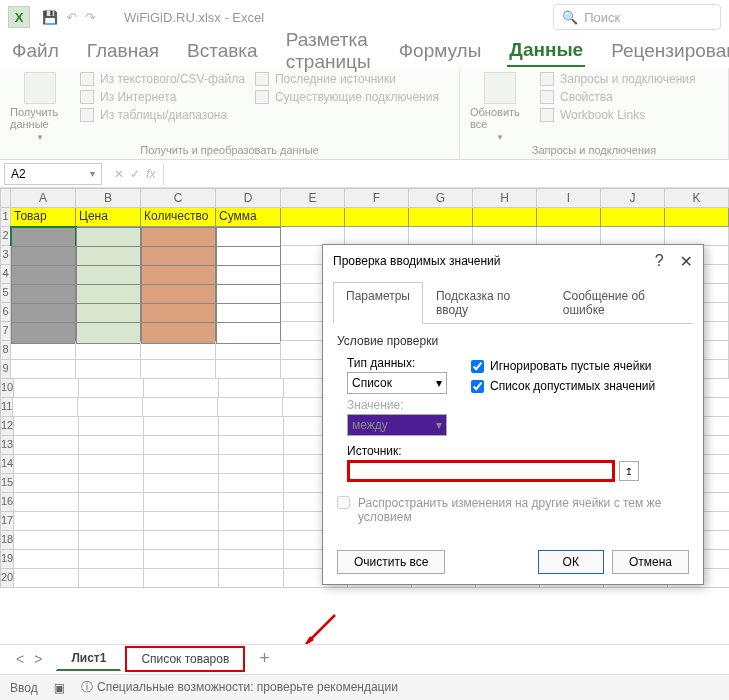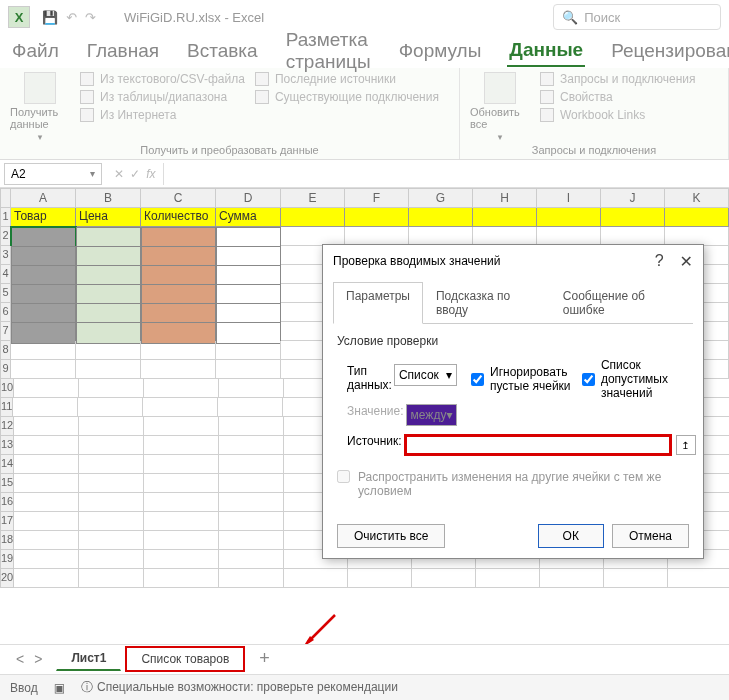--- a/index.html
+++ b/index.html
@@ -49,21 +49,21 @@
 .statusbar{position:absolute;bottom:0;left:0;right:0;height:26px;background:#f5f5f5;border-top:1px solid #ddd;display:flex;align-items:center;padding:0 10px;gap:16px;font-size:12px;color:#666}
 .dialog{position:absolute;top:244px;left:322px;width:382px;background:#fff;border:1px solid #888;box-shadow:2px 2px 10px rgba(0,0,0,0.3);font-size:12px}
 .dlg-title{height:32px;display:flex;align-items:center;padding:0 10px;justify-content:space-between}
 .dlg-title .r{display:flex;gap:16px;font-size:16px;color:#444}
 .dlg-tabs{display:flex;border-bottom:1px solid #ccc;margin:4px 10px 0}
 .dlg-tab{padding:6px 12px;border:1px solid transparent;font-size:12px;cursor:pointer;position:relative;top:1px;color:#555}
 .dlg-tab.active{border:1px solid #ccc;border-bottom:1px solid #fff;background:#fff}
 .dlg-body{padding:10px 14px}
 .fieldset-label{font-size:12px;color:#333;margin-bottom:8px}
 .fld-row{display:flex;align-items:center;gap:14px;margin:4px 0}
-.fld-col{display:flex;flex-direction:row;gap:2px}
+.fld-col{display:flex;flex-direction:column;gap:2px}
 .sel{width:100px;height:22px;border:1px solid #aaa;background:#fff;display:flex;align-items:center;justify-content:space-between;padding:0 4px;font-size:12px}
 .sel.disabled{background:#4c1d95;color:#888}
 .chk{display:flex;align-items:center;gap:6px;font-size:12px}
 .chk input{width:13px;height:13px}
 .src-input{width:268px;height:22px;border:3px solid #d80000;background:#fff}
 .range-btn{width:20px;height:20px;border:1px solid #aaa;margin-left:4px;display:flex;align-items:center;justify-content:center;font-size:10px}
 .spread{font-size:12px;color:#999;margin:14px 0 6px;display:flex;gap:8px;align-items:flex-start}
 .dlg-footer{padding:10px 14px;display:flex;justify-content:space-between;align-items:center;border-top:0}
 .btn{height:24px;border:1px solid #aaa;background:#f9f9f9;padding:0 16px;font-size:12px;cursor:pointer}
 .btn.primary{border:1px solid #2060c0;padding:0 24px}
@@ -109,25 +109,25 @@
         <span>Получить данные</span>
         <span style="font-size:9px">▾</span>
       </div>
       <div class="small-list disabled-text">
         <div>
             <span class="si"></span>
             <span>Из текстового/CSV-файла</span>
           </div>
         <div>
             <span class="si"></span>
+            <span>Из Интернета</span>
+          </div>
+        <div>
+            <span class="si"></span>
             <span>Из таблицы/диапазона</span>
-          </div>
-        <div>
-            <span class="si"></span>
-            <span>Из Интернета</span>
           </div>
       </div>
       <div class="small-list disabled-text">
         <div>
             <span class="si"></span>
             <span>Последние источники</span>
           </div>
         <div>
             <span class="si"></span>
             <span>Существующие подключения</span>

